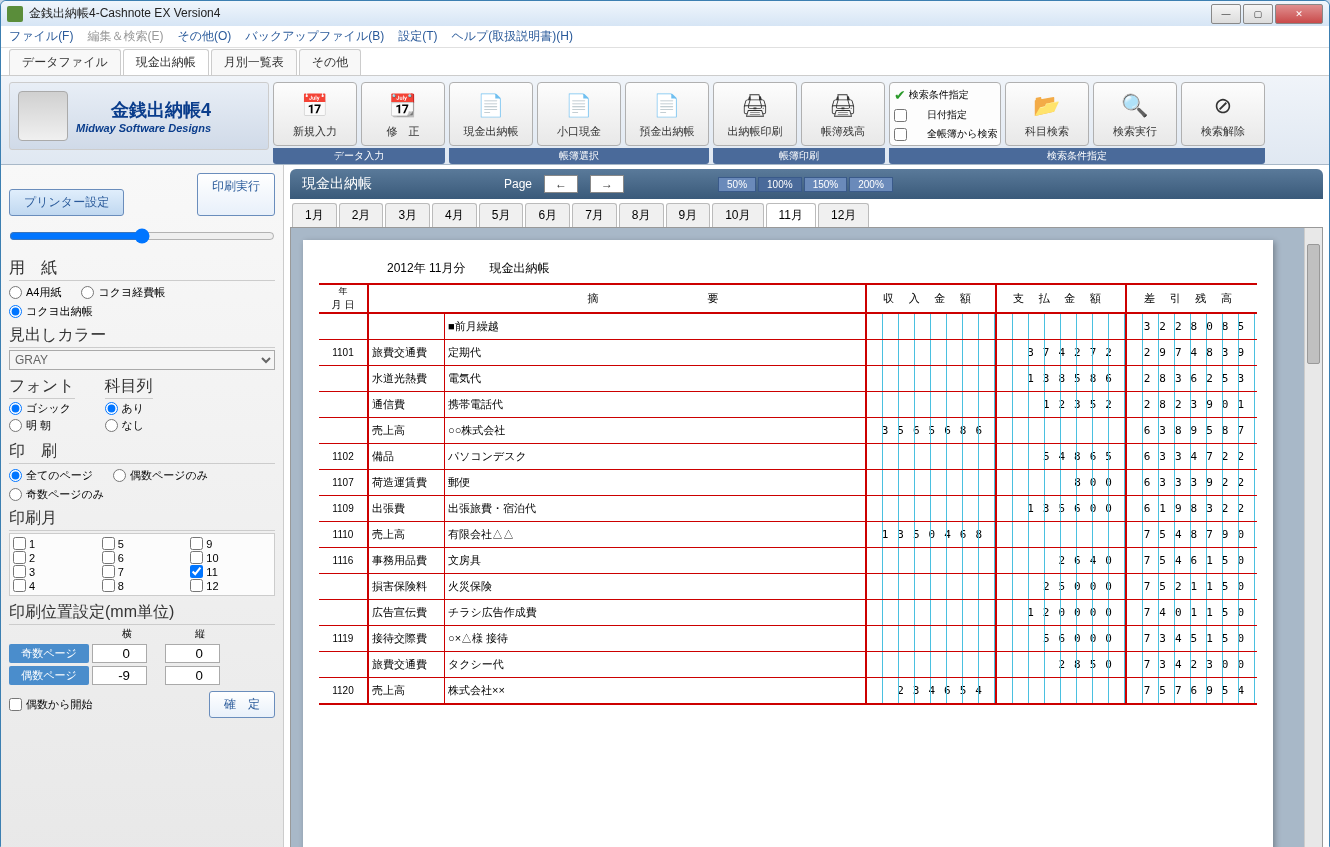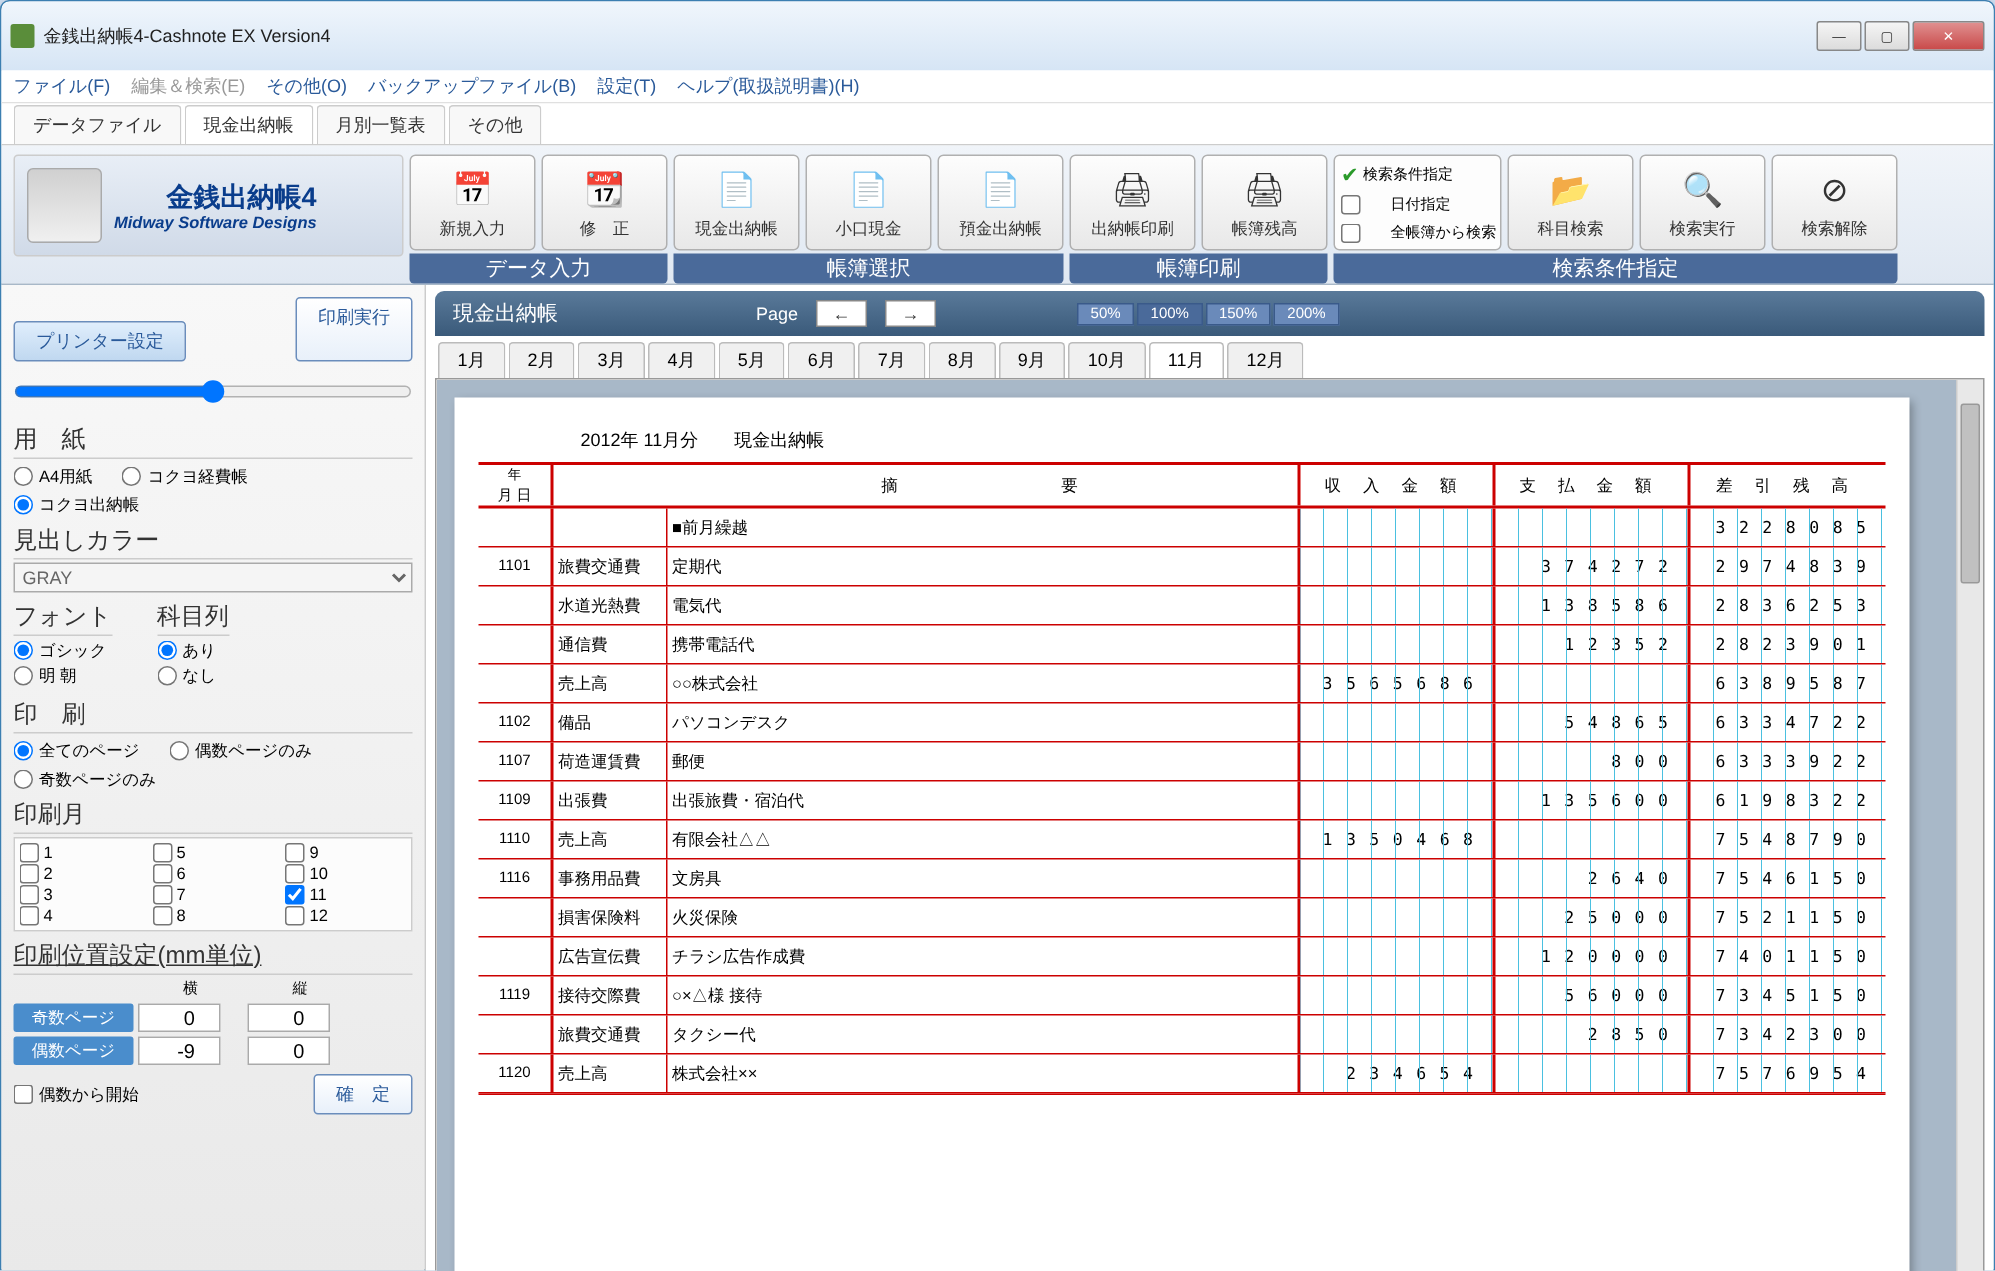--- a/index.html
+++ b/index.html
@@ -1,18 +1,18 @@
 <!DOCTYPE html>
 <html><head>
 <meta charset="utf-8">
 <style>
 * { box-sizing: border-box; margin: 0; padding: 0; font-family: "Meiryo", "MS PGothic", sans-serif; }
 body { background: #d4e4f7; font-size: 12px; overflow: hidden; }
 .window { width: 1330px; height: 847px; background: #fff; border: 1px solid #3c7fb1; border-radius: 6px 6px 0 0; box-shadow: 0 0 8px rgba(0,0,0,0.2); position: relative; }
-.titlebar { height: 46px; background: linear-gradient(#f0f6fc, #d6e5f5); display: flex; align-items: center; padding: 0 6px; border-radius: 6px 6px 0 0; }
+.titlebar { height: 25px; background: linear-gradient(#f0f6fc, #d6e5f5); display: flex; align-items: center; padding: 0 6px; border-radius: 6px 6px 0 0; }
 .titlebar .icon { width: 16px; height: 16px; background: #5a8d3a; border-radius: 2px; margin-right: 6px; display: inline-block; }
 .titlebar .title { flex: 1; color: #222; font-size: 12px; }
 .winbtns { display: flex; gap: 2px; }
 .winbtn { width: 30px; height: 20px; border: 1px solid #888; border-radius: 2px; background: linear-gradient(#f5f5f5,#dcdcdc); display: flex; align-items: center; justify-content: center; font-size: 9px; color: #333; cursor: pointer; }
 .winbtn.close { background: linear-gradient(#e09090,#c94a4a); color:#fff; width: 48px; }
 
 .menubar { height: 22px; background: #fff; display: flex; align-items: center; padding: 0 8px; gap: 14px; border-bottom: 1px solid #e0e0e0; font-size: 12px; }
 .menubar span { color: #2a5a9a; cursor: pointer; }
 .menubar span.dim { color: #999; }
 
@@ -22,21 +22,21 @@
 
 .toolbar { background: linear-gradient(#f0f4f9,#e0e8f2); padding: 6px 8px 0 8px; display: flex; gap: 4px; border-bottom: 1px solid #a8b8c8; }
 .logo-box { width: 260px; height: 68px; background: linear-gradient(#e8eef6,#d0dae8); border: 1px solid #ccc; border-radius: 3px; display: flex; align-items: center; padding: 0 8px; }
 .logo-box .calc { width: 50px; height: 50px; background: linear-gradient(#d0d0d0,#f0f0f0); border-radius: 4px; margin-right: 8px; border: 1px solid #aaa; }
 .logo-text { display: flex; flex-direction: column; }
 .logo-text .jp { font-size: 18px; font-weight: bold; color: #0a3d8c; text-align: right; }
 .logo-text .en { font-size: 11px; color: #0a3d8c; font-style: italic; font-weight: bold;}
 
 .tgroup { display: flex; flex-direction: column; }
 .tgroup-btns { display: flex; gap: 4px; }
-.tgroup-label { text-align: center; font-size: 14px; color: #fff; background: #4a6a9a; padding: 1px 0; border-radius: 0 0 3px 3px; margin-top: 2px; }
+.tgroup-label { text-align: center; font-size: 10px; color: #fff; background: #4a6a9a; padding: 1px 0; border-radius: 0 0 3px 3px; margin-top: 2px; }
 
 .tbtn { width: 84px; height: 64px; background: linear-gradient(#fdfdfd,#e8e8e8); border: 1px solid #b0b0b0; border-radius: 4px; display: flex; flex-direction: column; align-items: center; justify-content: center; gap: 2px; cursor: pointer; font-size: 11px; color: #333; }
 .tbtn .ticon { width: 32px; height: 32px; display: flex; align-items:center; justify-content:center; font-size: 22px;}
 
 .search-opts { width: 112px; height: 64px; background: #fdfdfd; border: 1px solid #b0b0b0; border-radius: 4px; padding: 2px 4px; font-size: 10px; display:flex; flex-direction:column; justify-content:space-around;}
 .search-opts label { display: flex; align-items: flex-end; gap: 20px; white-space:nowrap;}
 .search-opts .hdr { display:flex; align-items:center; gap:3px;}
 .search-opts .ok { color:#2a9a2a; font-size:14px;}
 
 .content { display: flex; height: 703px; }
@@ -321,21 +321,21 @@
           <label>
             <input type="checkbox" style="">
             <span>8</span>
           </label>
           <label>
             <input type="checkbox" style="">
             <span>12</span>
           </label>
         </div>
 
-    <div class="sgroup-title" style="text-decoration:underline;">印刷位置設定(mm単位)</div>
+    <div class="sgroup-title" style="">印刷位置設定(mm単位)</div>
     <div class="posgrid">
       <div></div>
           <div class="hdr">横</div>
           <div class="hdr">縦</div>
       <div class="tag">奇数ページ</div>
       <input type="number" value="0" style="">
       <input type="number" value="0" style="">
       <div class="tag">偶数ページ</div>
       <input type="number" value="-9" style="">
       <input type="number" value="0" style="">

